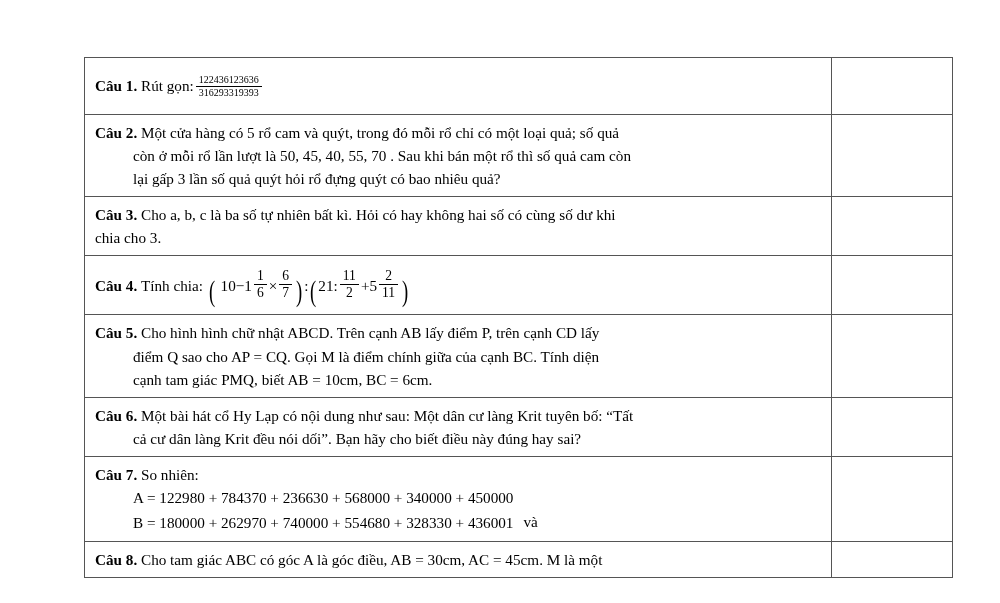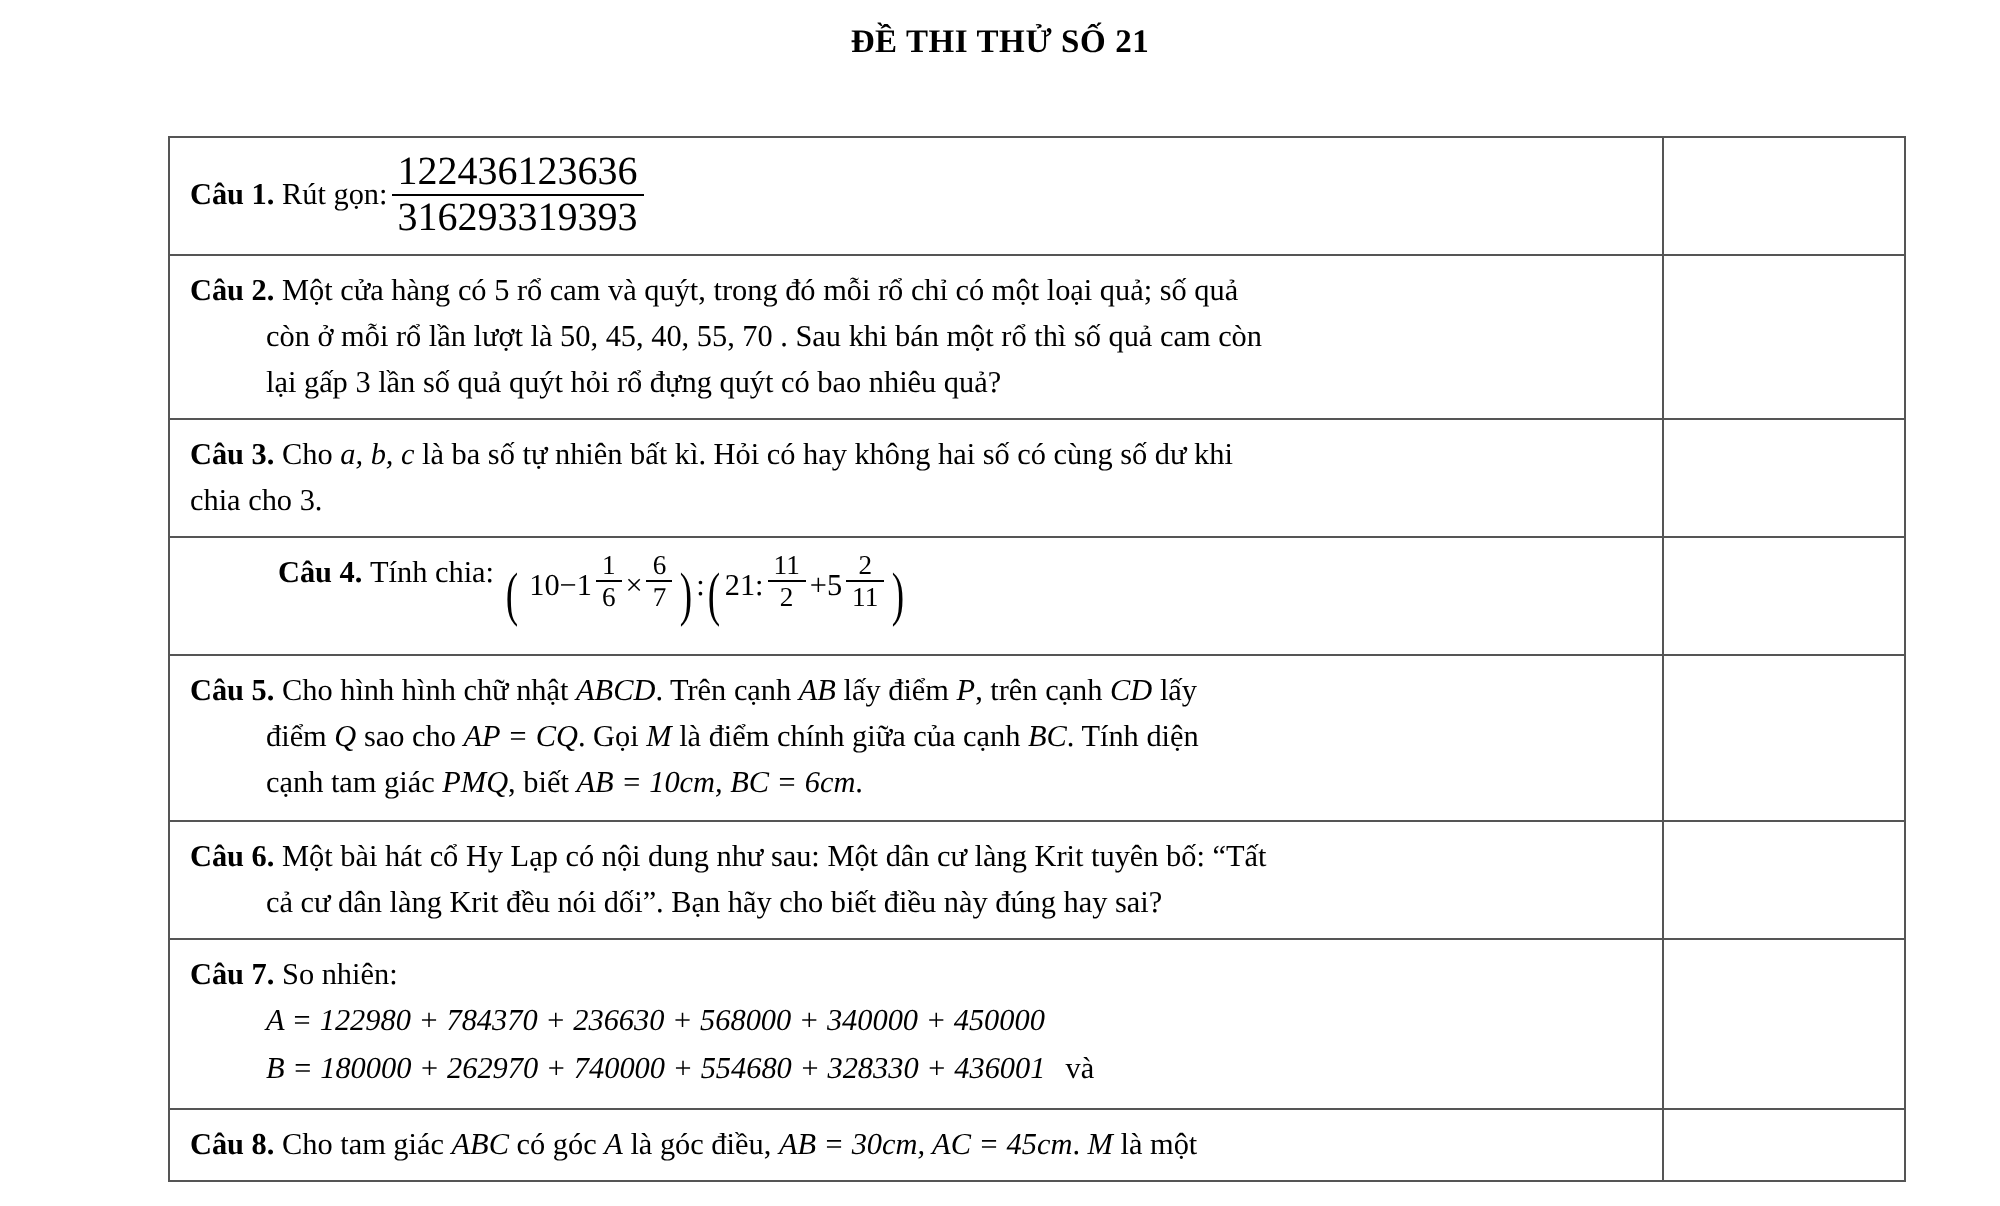--- a/index.html
+++ b/index.html
@@ -54,62 +54,60 @@
   .indent-block {
     text-indent: 0;
     padding-left: 38px;
   }
   .hang {
     padding-left: 38px;
     text-indent: -38px;
   }
   
   .math {
-    font-style: italic;
     font-family: "Liberation Serif", "DejaVu Serif", serif;
   }
   .num { font-style: normal; }
   .frac {
     display: inline-block;
     vertical-align: -0.52em;
     text-align: center;
     line-height: 1.12;
     margin: 0 2px;
     font-style: normal;
   }
   .frac .top {
     display: block;
     padding: 0 3px;
     border-bottom: 1px solid #000;
   }
   .frac .bot {
     display: block;
     padding: 0 3px;
   }
-  .bigfrac { font-size: 20px; vertical-align: -0.55em; }
+  .bigfrac { font-size: 10px; vertical-align: -0.55em; }
   .smallfrac { font-size: 13.6px; vertical-align: -0.42em; }
   .paren {
     display: inline-block;
     font-size: 30px;
     font-style: normal;
     vertical-align: -0.32em;
     line-height: 0.8;
     transform: scaleX(0.62);
     font-family: "Liberation Serif", "DejaVu Serif", serif;
   }
   .row1-inner {
     display: flex;
     align-items: center;
     min-height: 44px;
   }
   .row4-inner {
     display: flex;
-    align-items: flex-start;
+    align-items: center;
     min-height: 46px;
-    margin-left: 44px;
   }
   .cmp-wrap {
     display: flex;
     align-items: flex-end;
     padding-left: 38px;
   }
   .cmp-lines { display: inline-block; }
   .cmp-line { white-space: nowrap; line-height: 1.62; }
   .cmp-and {
     padding-left: 10px;
@@ -117,21 +115,20 @@
     padding-bottom: 2px;
     font-style: normal;
   }
   .nowrap { white-space: nowrap; }
 </style>
 </head>
 <body>
 
 <div class="page">
 
-  <div class="doc-title">ĐỀ THI THỬ SỐ 21</div>
 
   <table class="exam-table">
     <colgroup>
       <col class="col-main">
       <col class="col-answer">
     </colgroup>
     <tbody>
 
       <tr>
         <td>

